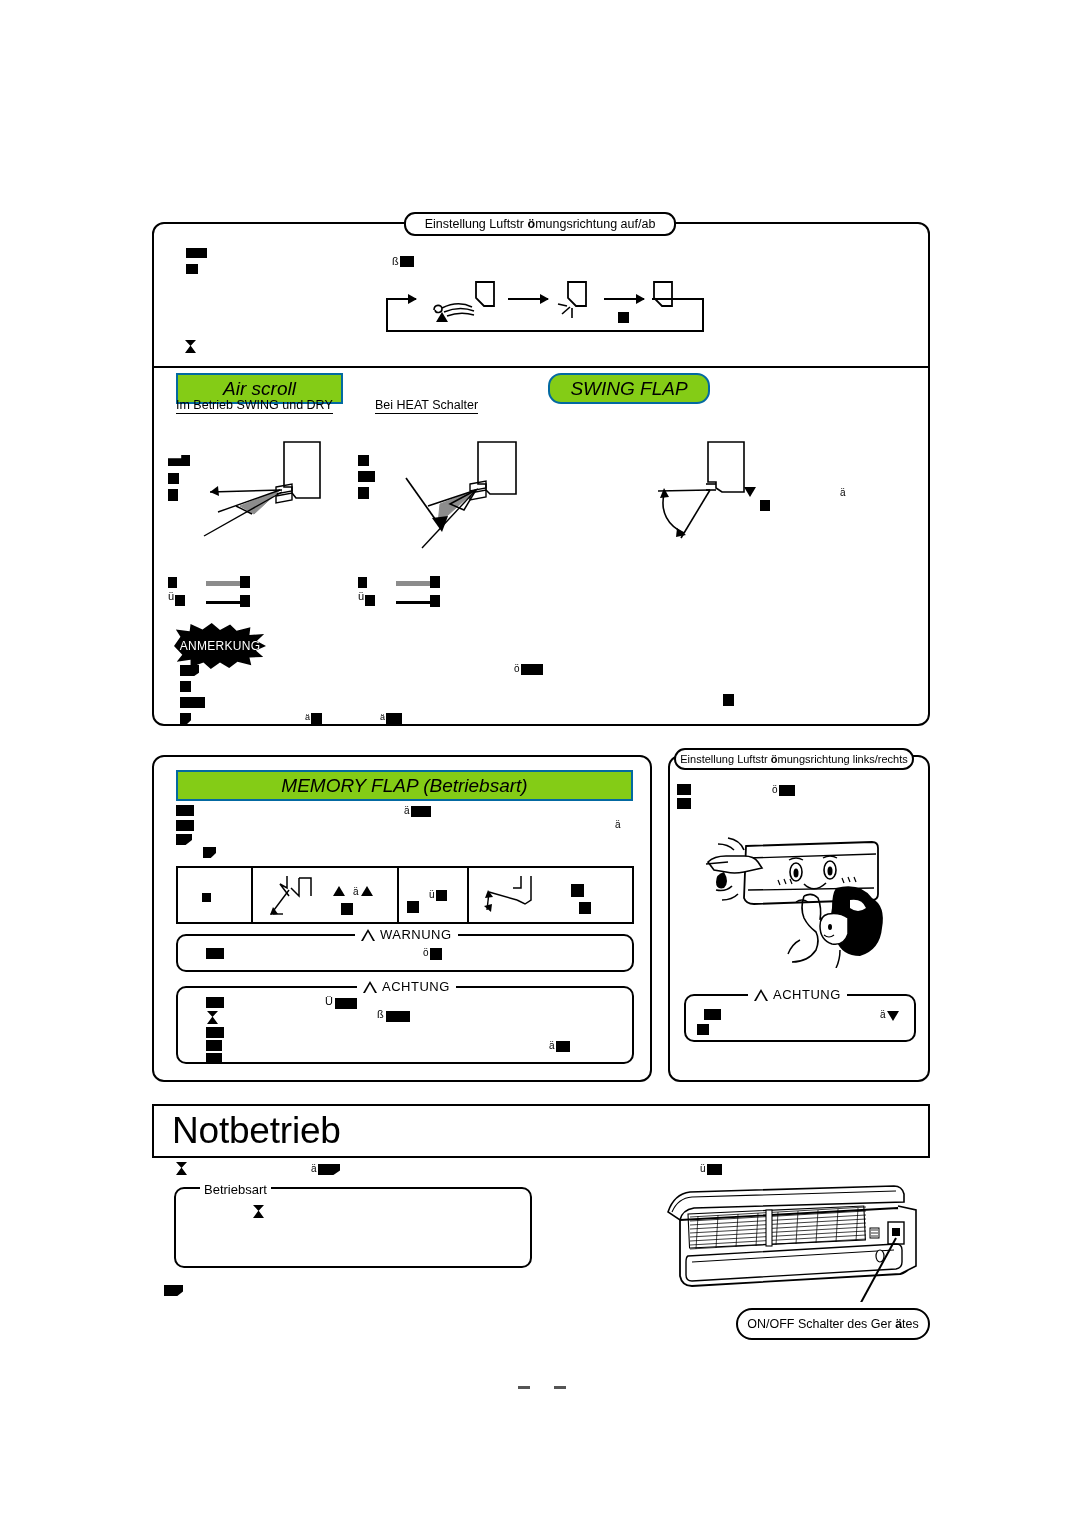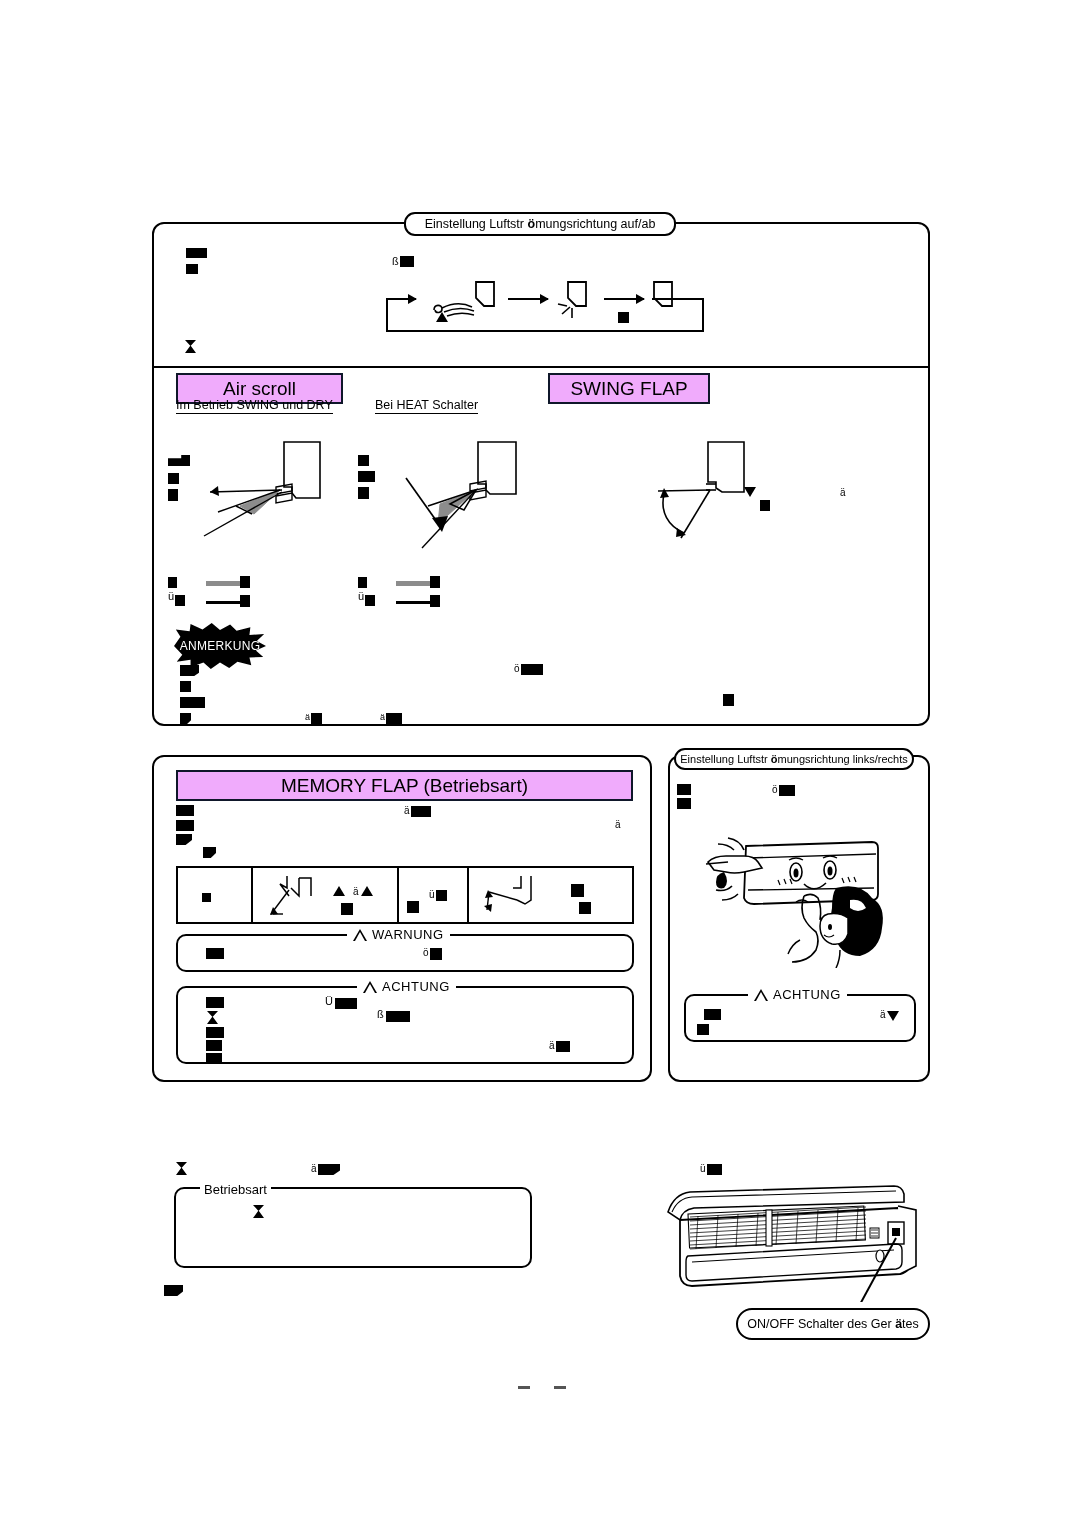--- a/index.html
+++ b/index.html
@@ -67,27 +67,28 @@
     justify-content: center;
     white-space: pre;
     font-size: 12.5px;
     padding: 0 9px;
     z-index: 5;
   }
 
   
   .capbox {
     position: absolute;
-    border: 2px solid #0f172a;
-    background: #f0abfc;
+    border: 2px solid #0369a1;
+    background: #84cc16;
     box-sizing: border-box;
     display: flex;
     align-items: center;
     justify-content: center;
     white-space: pre;
+    font-style: italic;
   }
 
   
   .underlined {
     position: absolute;
     font-size: 12.5px;
     border-bottom: 1.5px solid #000;
     padding-bottom: 1px;
     white-space: pre;
   }
@@ -266,21 +267,21 @@
     </svg>
 
     <span class="tri-up abs" style="left:50px; top:36px;"></span>
     <span class="blk abs" style="left:232px; top:36px; width:11px; height:11px;"></span>
   </div>
 
   <div class="abs" style="left:154px; top:366px; width:774px; height:1.5px; background:#000;"></div>
 
   <div class="capbox" style="left:176px; top:373px; width:167px; height:31px; font-size:19px;">Air scroll</div>
 
-  <div class="capbox" style="left:548px; top:373px; width:162px; height:31px; font-size:19px;">SWING FLAP</div>
+  <div class="capbox" style="left:548px; top:373px; width:162px; height:31px; font-size:19px;border-radius:13px;">SWING FLAP</div>
 
   <div class="underlined" style="left:176px; top:398px;">Im Betrieb SWING und DRY</div>
   <div class="underlined" style="left:375px; top:398px;">Bei HEAT Schalter</div>
 
   <span class="blk abs" style="left:168px; top:455px; width:22px; height:11px; clip-path:polygon(0 30%,60% 30%,60% 0,100% 0,100% 100%,0 100%);"></span>
   <span class="blk abs" style="left:168px; top:473px; width:11px; height:11px;"></span>
   <span class="blk abs" style="left:168px; top:489px; width:10px; height:12px;"></span>
 
   <svg class="abs" style="left:196px; top:440px;" width="130" height="110" viewBox="0 0 130 110">
 
@@ -416,21 +417,21 @@
         <path d="M8 18 L6 36" stroke="#000" stroke-width="1.4"></path>
         <path d="M4 24 L7 16 L12 23 Z" fill="#000"></path>
         <path d="M3 32 L10 38 L11 30 Z" fill="#000"></path>
       </svg>
       <span class="blk abs" style="left:102px; top:16px; width:13px; height:13px;"></span>
       <span class="blk abs" style="left:110px; top:34px; width:12px; height:12px;"></span>
     </div>
   </div>
 
   <div class="notice" style="left:176px; top:934px; width:458px; height:38px;"></div>
-  <div class="notice-cap" style="left:347px; top:927px;">
+  <div class="notice-cap" style="left:355px; top:927px;">
     <span class="warn-tri"></span>
     <span>WARNUNG</span>
   </div>
   <span class="blk abs" style="left:206px; top:948px; width:18px; height:11px;"></span>
   <span class="abs pre" style="left:423px; top:947px; font-size:10px;">ö</span>
   <span class="blk abs" style="left:430px; top:948px; width:12px; height:12px;"></span>
 
   <div class="notice" style="left:176px; top:986px; width:458px; height:78px;"></div>
   <div class="notice-cap" style="left:357px; top:979px;">
     <span class="warn-tri"></span>
@@ -503,20 +504,23 @@
   <div class="notice" style="left:684px; top:994px; width:232px; height:48px;"></div>
   <div class="notice-cap" style="left:748px; top:987px;">
     <span class="warn-tri"></span>
     <span>ACHTUNG</span>
   </div>
   <span class="blk abs" style="left:704px; top:1009px; width:17px; height:11px;"></span>
   <span class="blk abs" style="left:697px; top:1024px; width:12px; height:11px;"></span>
   <span class="abs pre" style="left:880px; top:1009px; font-size:10px;">ä</span>
   <span class="tri-dn abs" style="left:887px; top:1011px;"></span>
 
+  <div class="title-bar" style="left:152px; top:1104px; width:778px; height:54px;">
+    <div class="title-text">Notbetrieb</div>
+  </div>
 
   <span class="hourglass abs" style="left:176px; top:1162px;"></span>
   <span class="abs pre" style="left:311px; top:1163px; font-size:10px;">ä</span>
   <span class="blk abs" style="left:318px; top:1164px; width:22px; height:11px; clip-path:polygon(0 0,100% 0,100% 60%,70% 100%,0 100%);"></span>
 
   <span class="abs pre" style="left:700px; top:1163px; font-size:10px;">ü</span>
   <span class="blk abs" style="left:707px; top:1164px; width:15px; height:11px;"></span>
 
   <div class="notice" style="left:174px; top:1187px; width:358px; height:81px; border-width:2px;"></div>
   <div class="abs" style="left:200px; top:1182px; background:#fff; padding:0 4px; font-size:13px;">Betriebsart</div>

